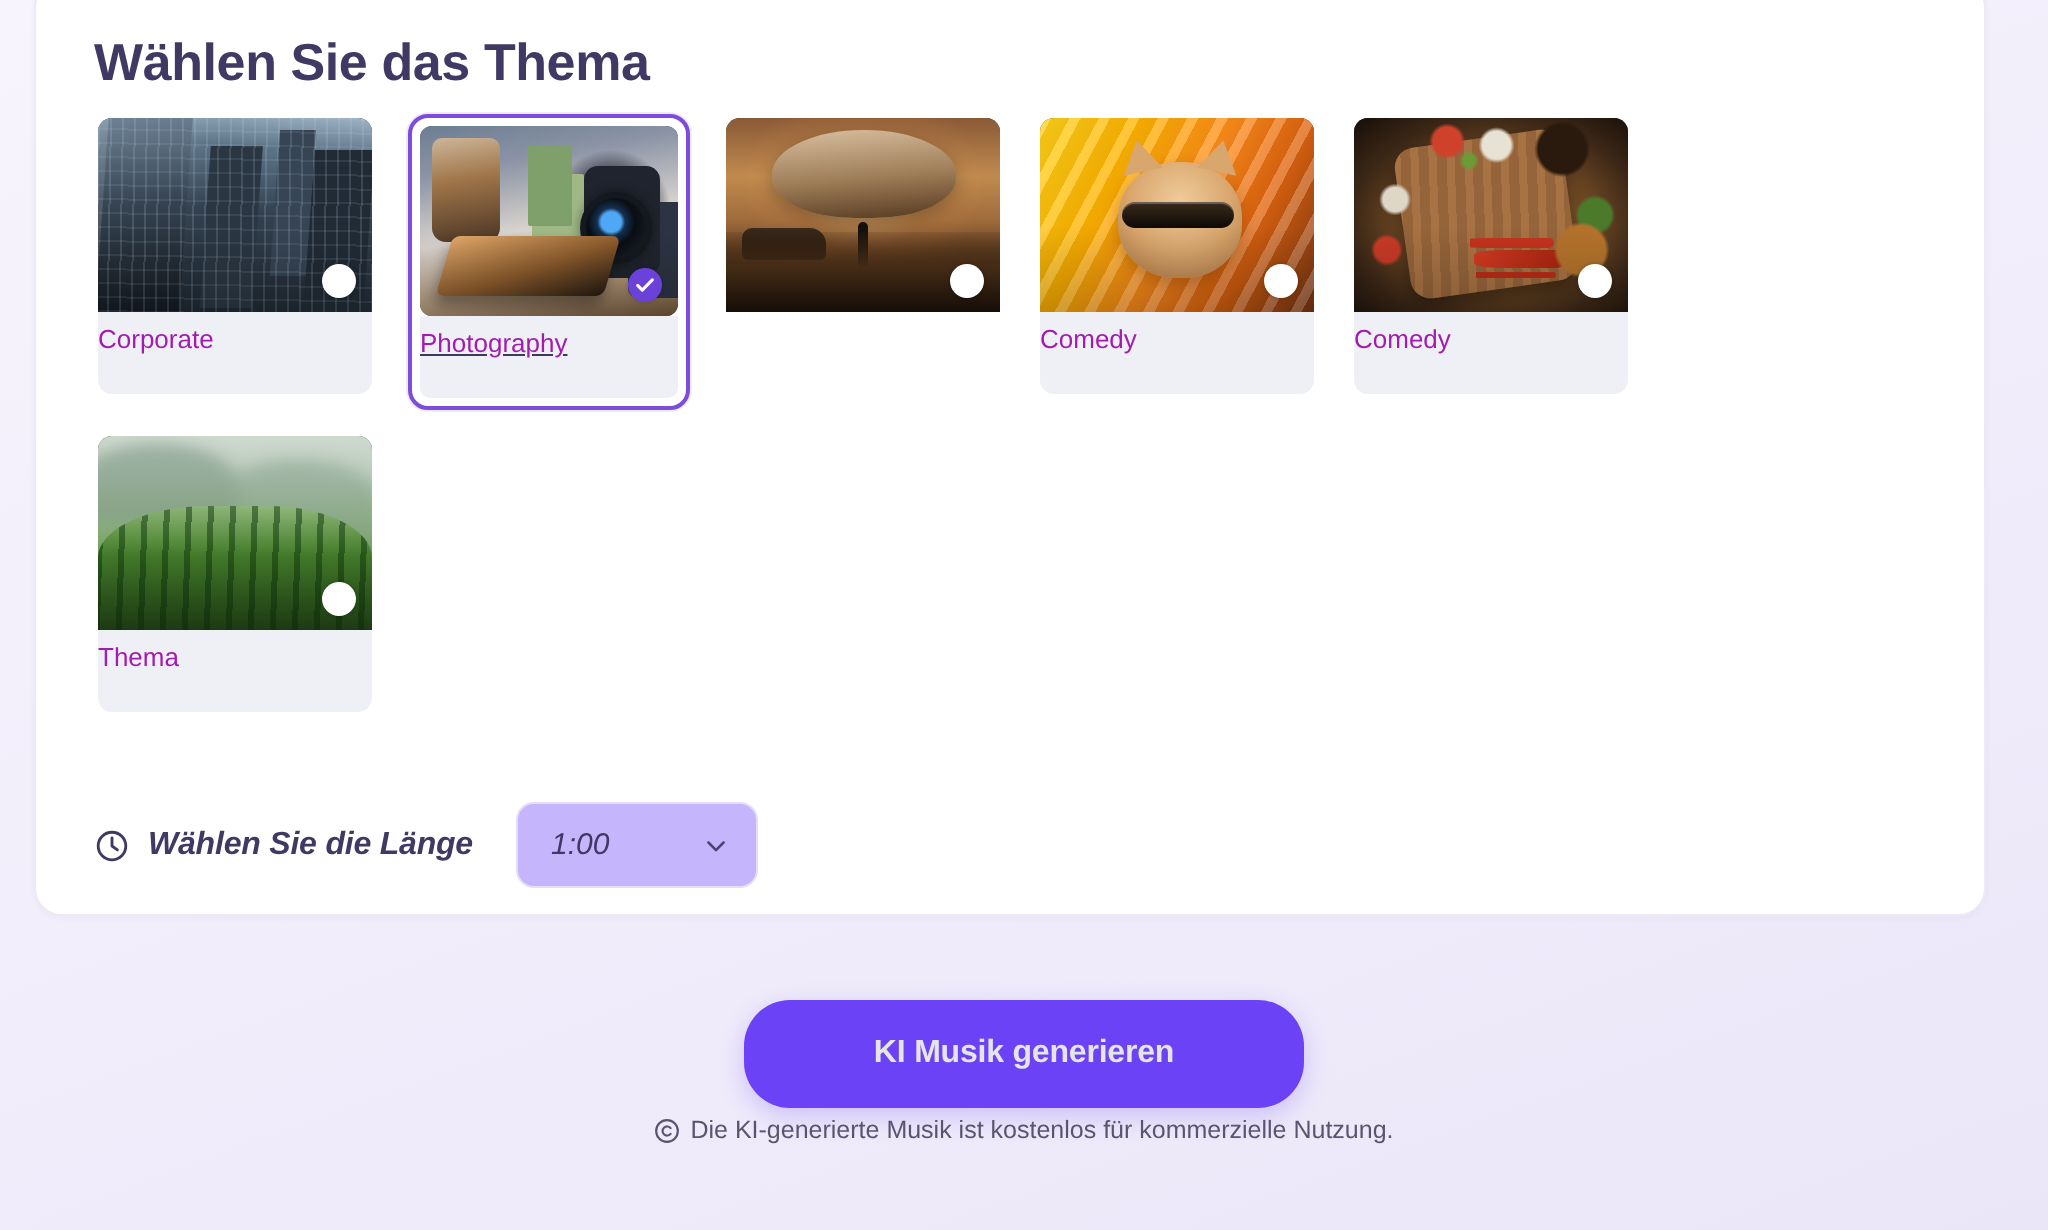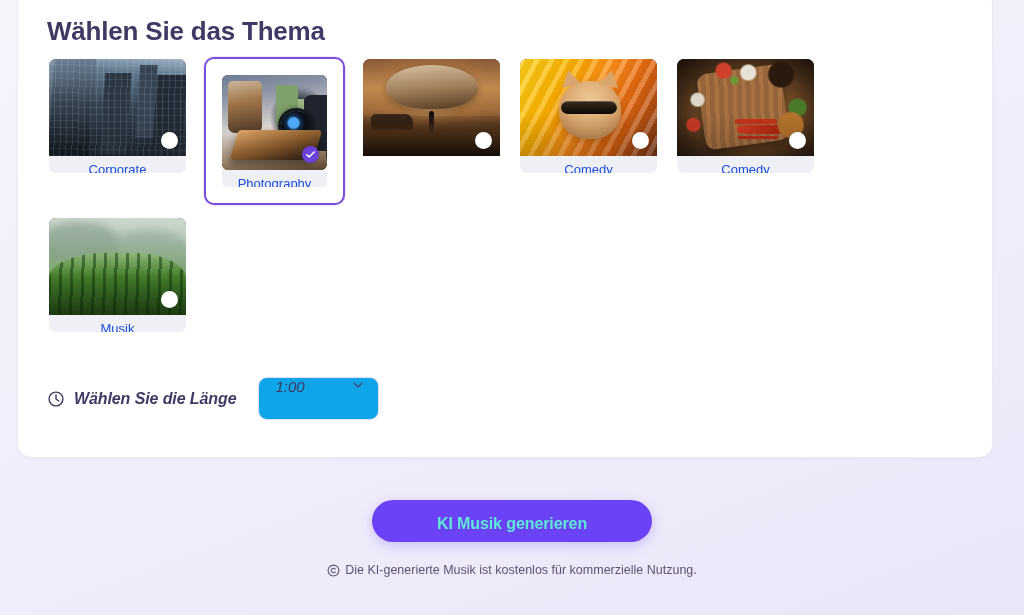--- a/index.html
+++ b/index.html
@@ -60,24 +60,25 @@
     border-radius: 10px;
     box-sizing: border-box;
     padding: 0;
     border: 2px solid transparent;
     cursor: pointer;
     position: relative;
     background: transparent;
   }
   .theme-card.selected {
     border-color: #7c4ddb;
-    padding: 16px;
+    padding: 4px;
     width: 141px;
     background: #ffffff;
     box-shadow: 0 0 0 1px rgba(124,77,219,0.12);
+    text-decoration: underline;
   }
 
   .thumb {
     position: relative;
     width: 100%;
     height: 97px;
     border-radius: 7px 7px 0 0;
     overflow: hidden;
     background: #2b2f38;
   }
@@ -278,25 +279,24 @@
   .radio-dot.checked {
     background: #6b42d9;
     display: flex;
     align-items: center;
     justify-content: center;
     box-shadow: 0 0 2px rgba(0,0,0,0.2);
   }
   .radio-dot.checked svg { display: block; }
 
   .card-label {
-    height: 17px;
+    height: 41px;
     line-height: 27px;
-    text-align: center;
     font-size: 13px;
-    color: #1d4ed8;
+    color: #a21caf;
     background: #eef0f6;
     border-radius: 0 0 7px 7px;
     white-space: nowrap;
     overflow: hidden;
   }
   .theme-card.selected .card-label {
     background: #eef0f6;
     border-radius: 0 0 5px 5px;
     margin-top: 0;
   }
@@ -315,56 +315,57 @@
     font-weight: bold;
     color: #403963;
     letter-spacing: -0.1px;
   }
   .length-select {
     margin-left: 13px;
     width: 121px;
     height: 43px;
     border: 1px solid #e6ddf4;
     border-radius: 9px;
-    background: #0ea5e9;
+    background: #c4b5fd;
     display: flex;
+    align-items: center;
     justify-content: space-between;
     padding: 0 13px 0 16px;
     box-sizing: border-box;
     cursor: pointer;
   }
   .length-value { font-size: 15px; color: #3f3860; }
   .chev { width: 14px; height: 14px; color: #4b4370; }
 
   
   .cta-wrap {
     position: absolute;
     left: 0;
     top: 500px;
     width: 1024px;
     text-align: center;
   }
   .cta-button {
     display: inline-block;
     width: 280px;
-    height: 42px;
+    height: 54px;
     line-height: 46px;
     border-radius: 23px;
     background: #6b42f5;
-    color: #5eead4;
+    color: #e5e5e5;
     font-size: 16px;
     font-weight: bold;
     letter-spacing: -0.1px;
     border: none;
     cursor: pointer;
     font-family: "Liberation Sans", sans-serif;
     box-shadow: 0 4px 12px rgba(107,66,245,0.25);
   }
   .disclaimer {
-    margin-top: 21px;
+    margin-top: 4px;
     font-size: 12.5px;
     color: #5b5470;
     display: flex;
     align-items: center;
     justify-content: center;
     gap: 5px;
   }
   .copy-icon { width: 13px; height: 13px; display: block; color: #5b5470; }
 </style>
 </head>
@@ -434,21 +435,21 @@
         </div>
         <div class="card-label">Comedy</div>
       </div>
 
       <div class="theme-card" style="margin-left:0;">
         <div class="thumb">
           <div class="thumb-art art-nature"></div>
           <div class="thumb-shade"></div>
           <div class="radio-dot"></div>
         </div>
-        <div class="card-label">Musik</div>
+        <div class="card-label">Thema</div>
       </div>
 
     </div>
 
     <div class="length-row">
       <svg class="clock-icon" viewBox="0 0 24 24">
         <circle cx="12" cy="12" r="9.2" fill="none" stroke="currentColor" stroke-width="1.9"></circle>
         <path d="M12 6.6V12l3.6 2.6" fill="none" stroke="currentColor" stroke-width="1.9" stroke-linecap="round" stroke-linejoin="round"></path>
       </svg>
       <span class="length-label">Wählen Sie die Länge</span>

